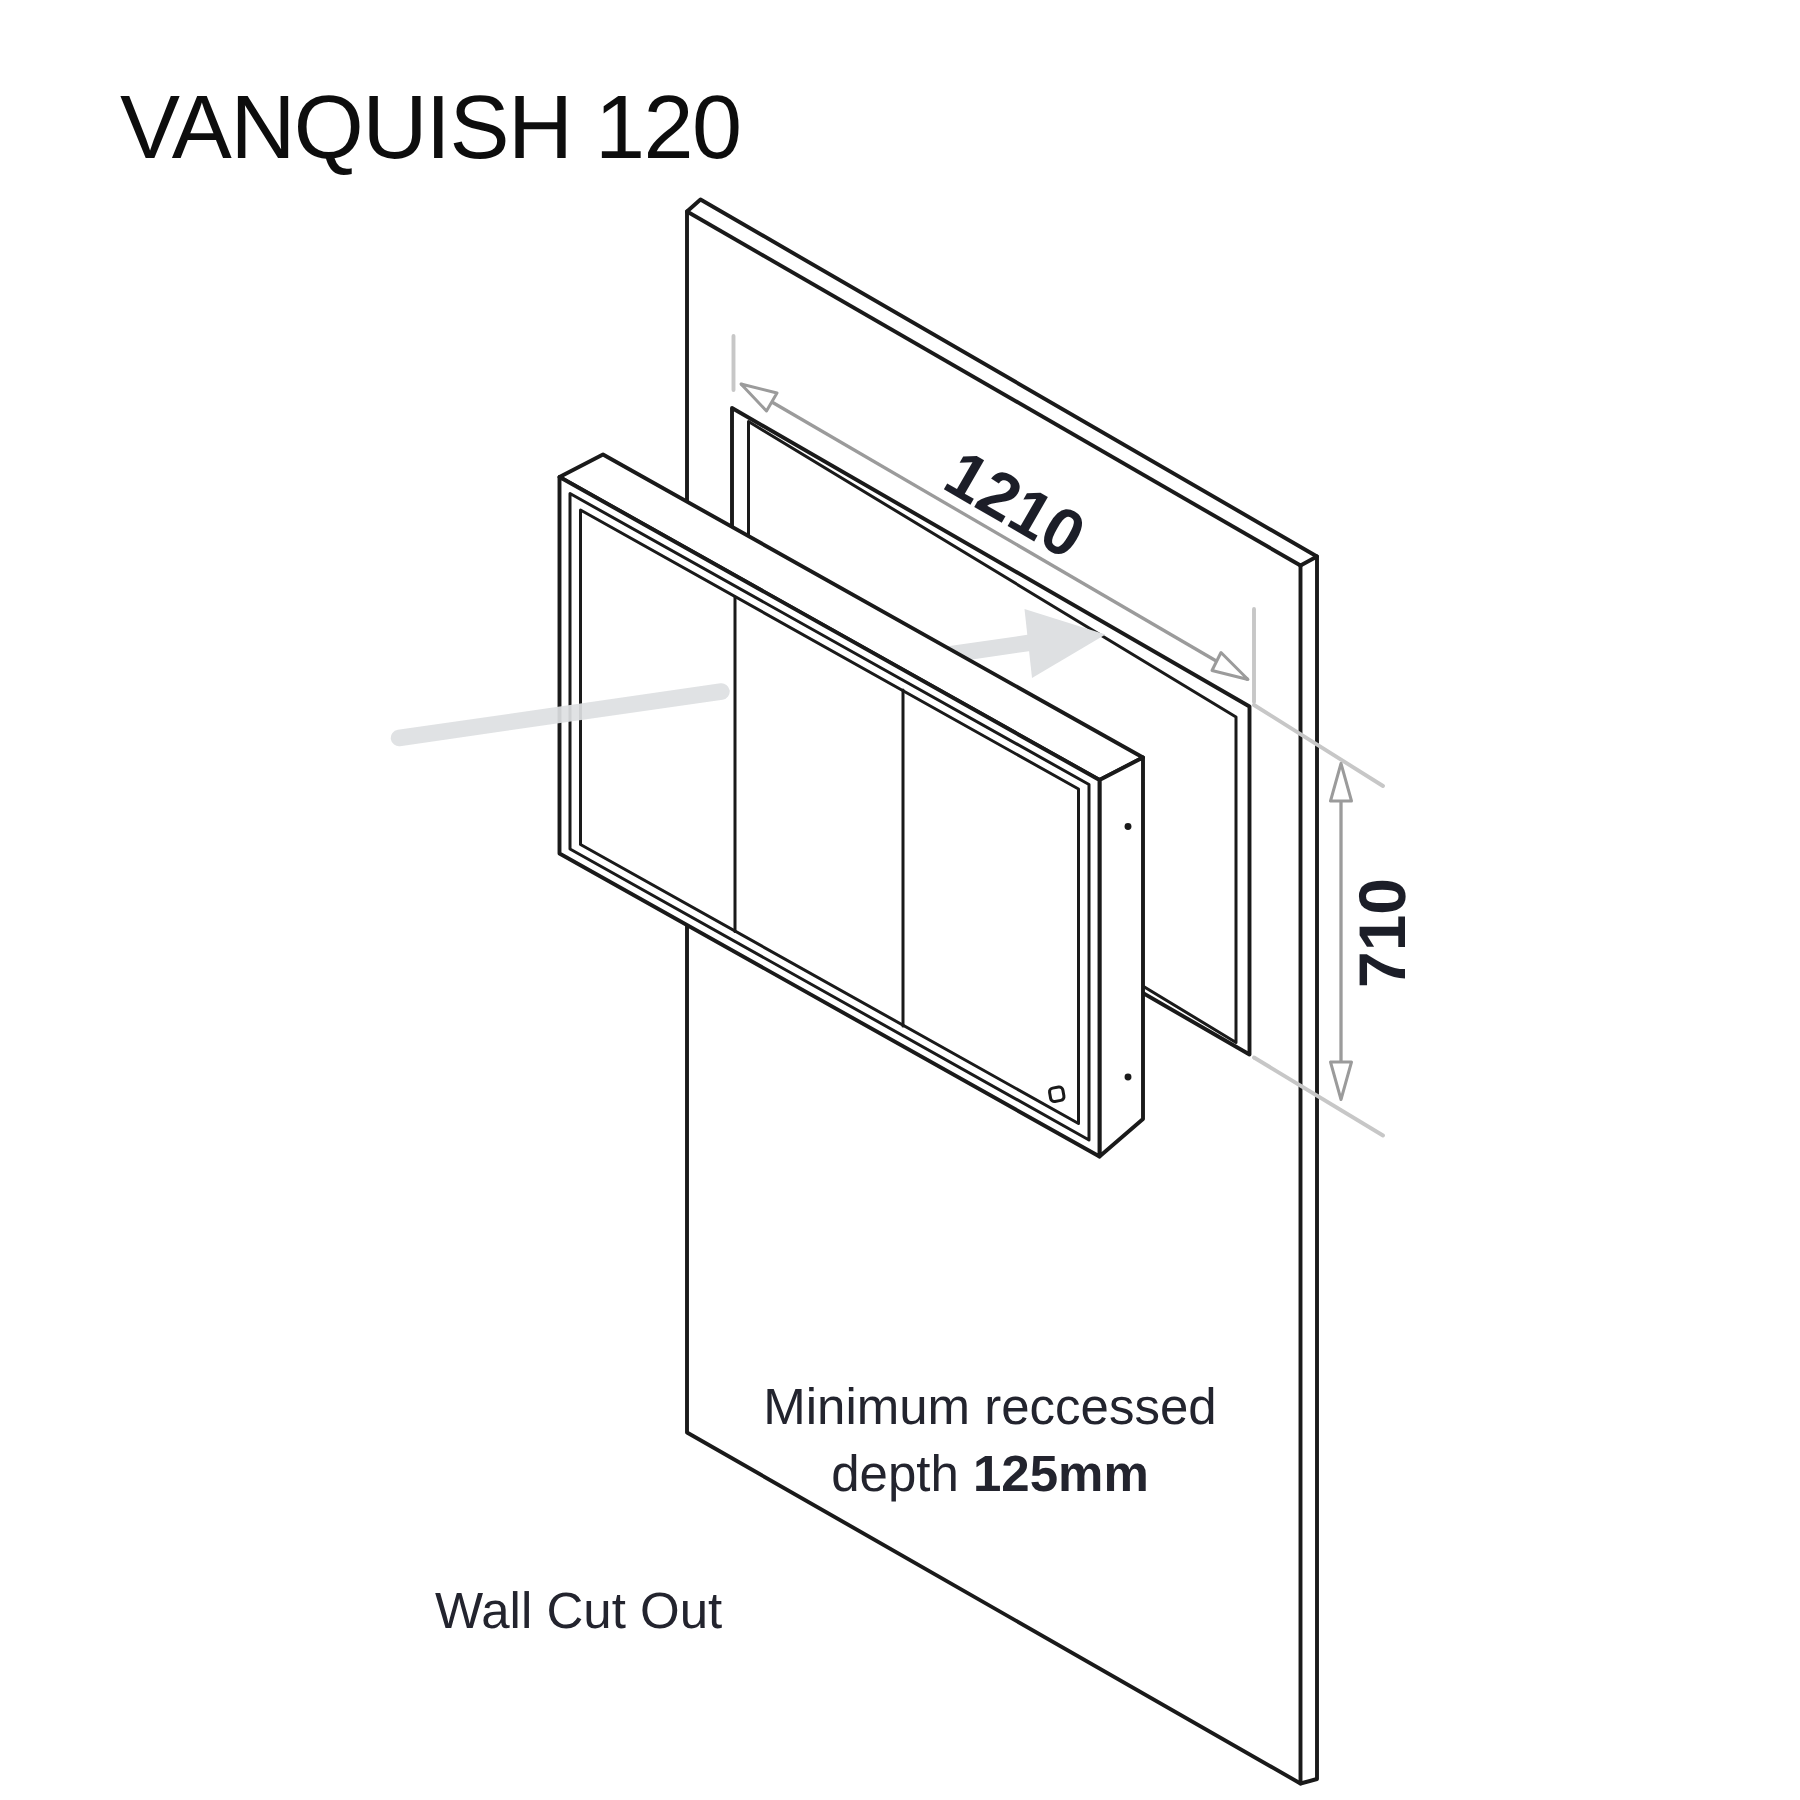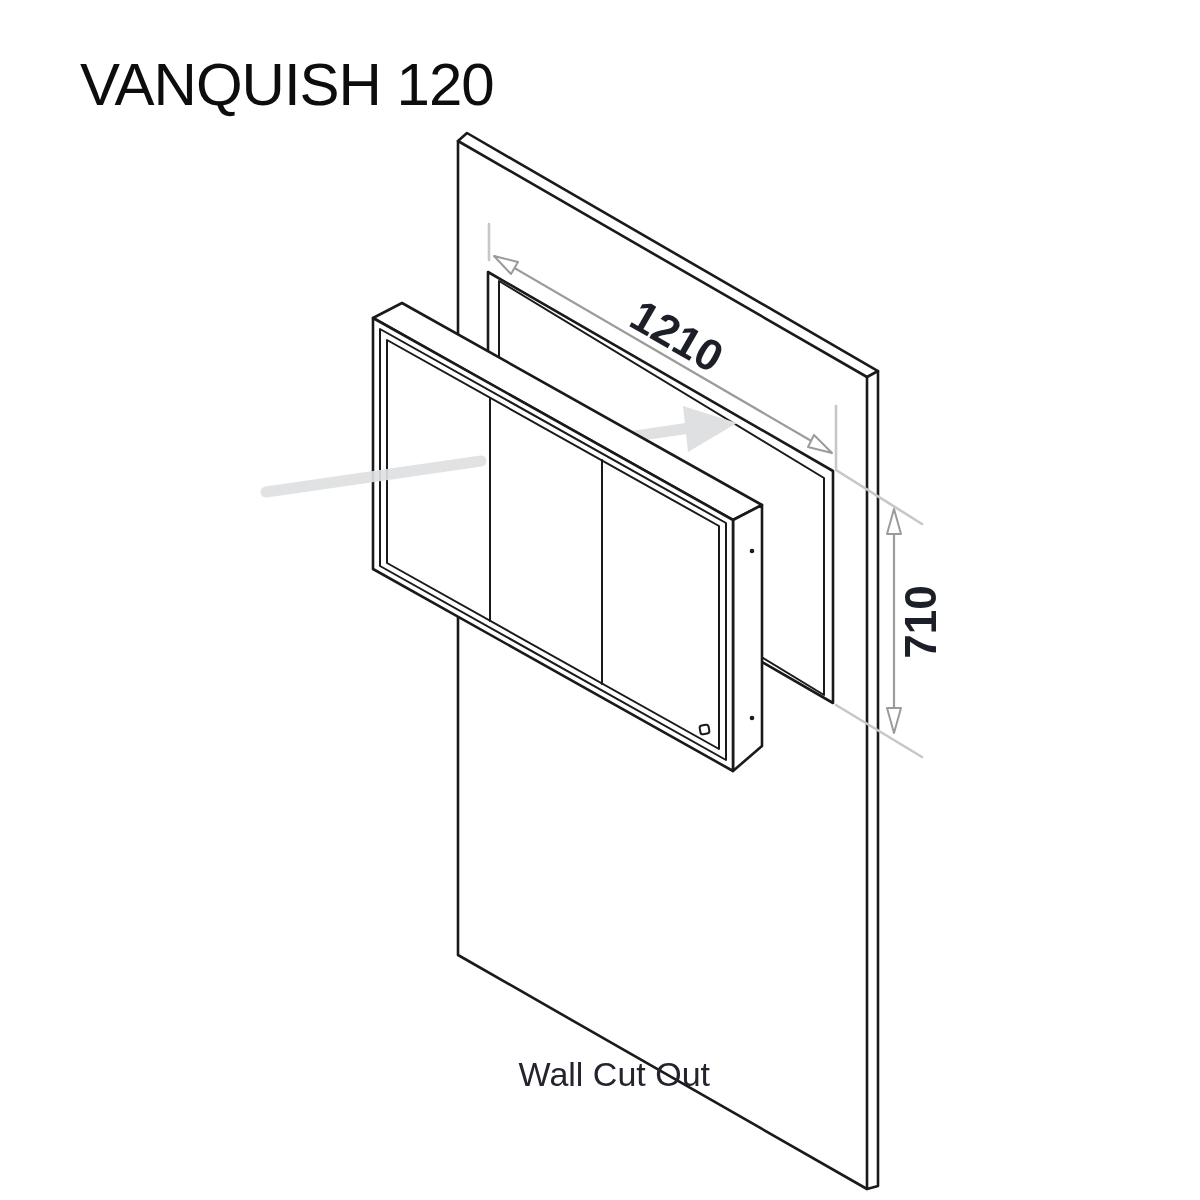--- a/index.html
+++ b/index.html
@@ -11,21 +11,21 @@
     font-size:60px;font-weight:500;letter-spacing:-1px;color:#0d0d0d;
     white-space:nowrap;
   }
   .note{
     position:absolute;left:410px;top:916px;width:500px;
     text-align:center;font-size:34px;line-height:45px;color:#23242e;
   }
   .note b{font-weight:700;}
   .caption{
     position:absolute;left:290px;top:1052px;width:420px;
-    text-align:right;font-size:34px;line-height:45px;color:#23242e;
+    text-align:left;font-size:34px;line-height:45px;color:#23242e;
   }
   svg text.dim{
     font-family:"Liberation Sans", sans-serif;
     font-size:44px;font-weight:700;fill:#1c1e28;
   }
   .blk{stroke:#1a1a1a;fill:none;stroke-linejoin:round;stroke-linecap:round;}
   .wfill{fill:#ffffff;}
   .sw25{stroke-width:2.6;}
   .sw20{stroke-width:2;}
   .ext{stroke:#c7c7c7;stroke-width:2.6;fill:none;stroke-linecap:round;}
@@ -86,18 +86,22 @@
       <circle cx="752" cy="718" r="2.3" fill="#1a1a1a"></circle>
       <rect x="700" y="725" width="9" height="9" rx="2.5" transform="rotate(-10 704.5 729.5)" class="blk sw20"></rect>
     </g>
 
     <line x1="266" y1="492" x2="481" y2="461" stroke="#dee0e2" stroke-width="11" stroke-linecap="round" opacity="0.92"></line>
   </svg>
 
   
   <div class="title">VANQUISH 120</div>
 
+  <div class="note">
+    <span>Minimum reccessed</span><br>
+    <span>depth </span><b>125mm</b>
+  </div>
 
   <div class="caption">
     <span>Wall Cut Out</span><br>
   </div>
 
 </div>
 
 </body></html>

